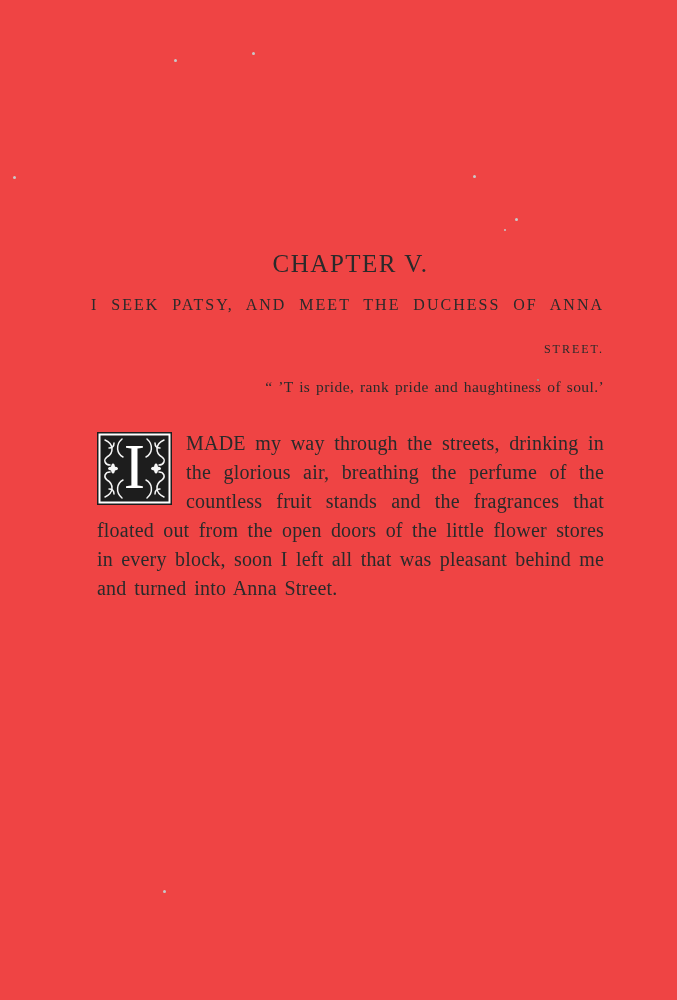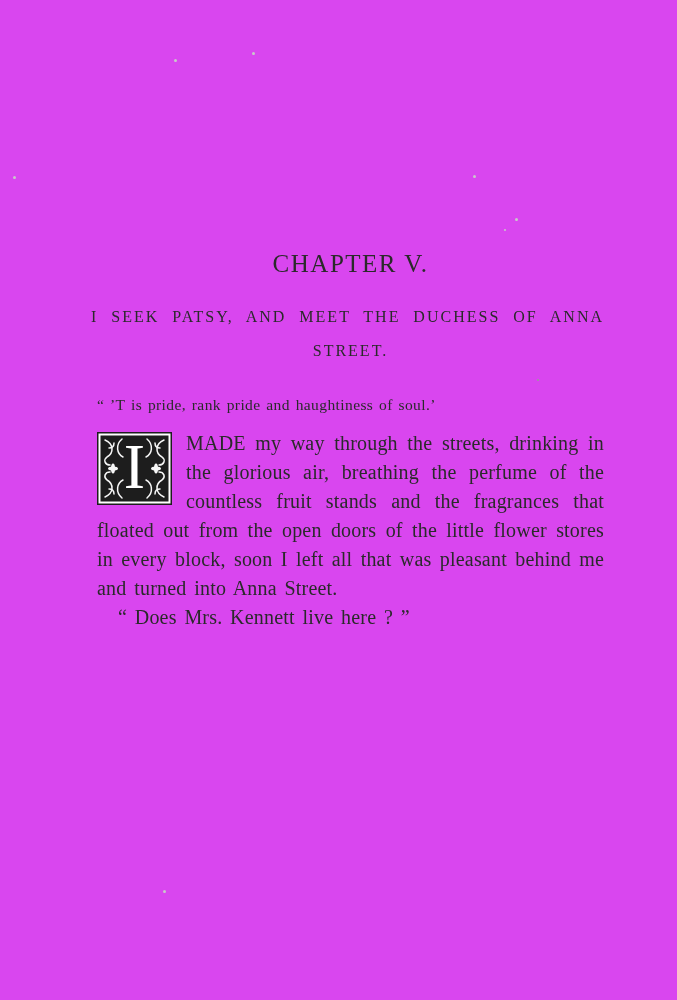--- a/index.html
+++ b/index.html
@@ -4,21 +4,21 @@
 <style>
   html, body {
     margin: 0;
     padding: 0;
     background: #ffffff;
   }
   .book-page {
     position: relative;
     width: 677px;
     height: 1000px;
-    background: #d946ef;
+    background: #ef4444;
     overflow: hidden;
     font-family: "Liberation Serif", "DejaVu Serif", serif;
     color: #2a2a2a;
   }
   .content {
     position: absolute;
     left: 97px;
     top: 0;
     width: 507px;
   }
@@ -27,44 +27,44 @@
     top: 250px;
     left: 0;
     width: 100%;
     text-align: center;
     font-size: 25px;
     letter-spacing: 1.5px;
     white-space: nowrap;
   }
   .subtitle-line1 {
     position: absolute;
-    top: 308px;
+    top: 296px;
     left: -6px;
     width: 513px;
     font-size: 16px;
     letter-spacing: 2px;
     text-align: justify;
     text-align-last: justify;
     white-space: nowrap;
   }
   .subtitle-line2 {
     position: absolute;
     top: 342px;
     left: 0;
     width: 100%;
-    text-align: center;
-    font-size: 16px;
+    text-align: right;
+    font-size: 12px;
     letter-spacing: 2px;
   }
   .epigraph {
     position: absolute;
-    top: 396px;
+    top: 378px;
     left: 0;
     width: 100%;
-    text-align: left;
+    text-align: right;
     font-size: 15.5px;
     letter-spacing: 0.4px;
     word-spacing: 1.5px;
     font-family: Liberation Serif, serif;
   }
   .body-text {
     position: absolute;
     top: 429px;
     left: 0;
     width: 507px;
@@ -152,17 +152,16 @@
             <ellipse cx="16" cy="36.5" rx="5" ry="2"></ellipse>
             <ellipse cx="59" cy="36.5" rx="2" ry="5"></ellipse>
             <ellipse cx="59" cy="36.5" rx="5" ry="2"></ellipse>
           </g>
           <text x="37.5" y="56" font-size="64" fill="#ffffff" text-anchor="middle" font-family="Liberation Serif, DejaVu Serif, serif">I</text>
         </svg><span>MADE my way through the streets, drinking in the glorious air, breathing the perfume of the countless fruit stands and the fragrances that floated out from the open doors of the little flower stores in every block, soon I left all that was pleasant behind me and turned into Anna Street.</span>
       </p>
 
 
 
-      <p>“ Does Mrs. Kennett live here ? ”</p>
 
     </div>
   </div>
 </div>
 
 </body></html>

